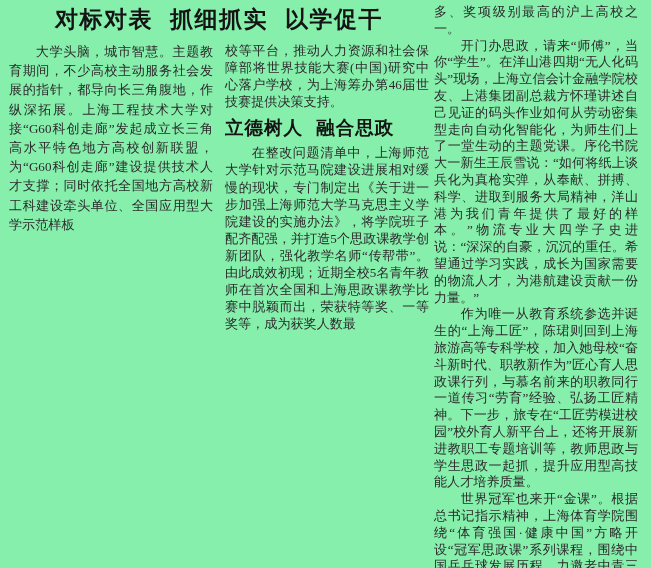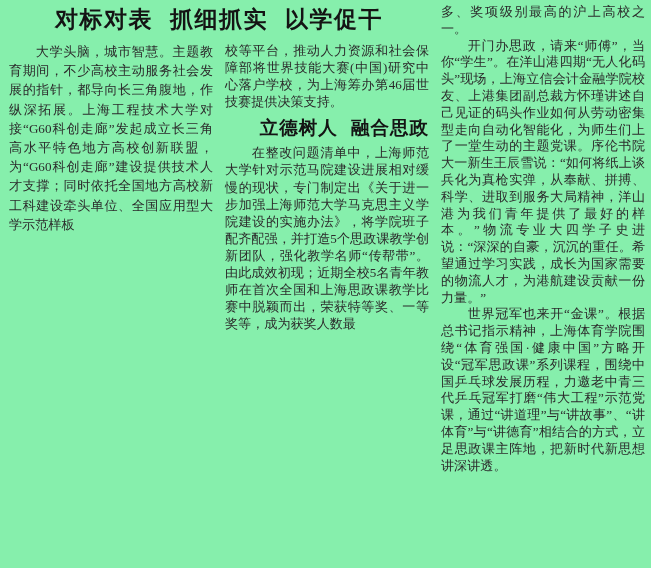--- a/index.html
+++ b/index.html
@@ -54,33 +54,33 @@
     line-height: 19.2px;
   }
   #col-1 {
     width: 204px;
     font-size: 13.1px;
     line-height: 17.1px;
   }
   #col-2 {
     width: 204px;
     flex: 0 0 204px;
-    margin-left: 12px;
+    margin-left: 5px;
     padding-top: 4px;
     font-size: 13.1px;
     line-height: 16.8px;
   }
   .section-heading {
     font-family: "Liberation Sans", sans-serif;
     font-weight: 700;
     font-size: 18.5px;
     line-height: 22px;
     letter-spacing: 1px;
     word-spacing: 7px;
-    text-align: right;
+    text-align: left;
     text-indent: 0;
     color: #141414;
     margin: 7px 0 5px 0;
   }
 </style>
 </head>
 <body>
 
 <div class="page">
   <div class="left-region">
@@ -92,15 +92,16 @@
       <div class="col" id="col-1">
           <p>校等平台，推动人力资源和社会保障部将世界技能大赛(中国)研究中心落户学校，为上海筹办第46届世技赛提供决策支持。</p>
           <div class="section-heading">立德树人 融合思政</div>
           <p class="indent">在整改问题清单中，上海师范大学针对示范马院建设进展相对缓慢的现状，专门制定出《关于进一步加强上海师范大学马克思主义学院建设的实施办法》，将学院班子配齐配强，并打造5个思政课教学创新团队，强化教学名师“传帮带”。由此成效初现；近期全校5名青年教师在首次全国和上海思政课教学比赛中脱颖而出，荣获特等奖、一等奖等，成为获奖人数最</p>
         </div>
     </div>
   </div>
   <div class="col" id="col-2">
       <p>多、奖项级别最高的沪上高校之一。</p>
       <p class="indent">开门办思政，请来“师傅”，当你“学生”。在洋山港四期“无人化码头”现场，上海立信会计金融学院校友、上港集团副总裁方怀瑾讲述自己见证的码头作业如何从劳动密集型走向自动化智能化，为师生们上了一堂生动的主题党课。序伦书院大一新生王辰雪说：“如何将纸上谈兵化为真枪实弹，从奉献、拼搏、科学、进取到服务大局精神，洋山港为我们青年提供了最好的样本。”物流专业大四学子史进说：“深深的自豪，沉沉的重任。希望通过学习实践，成长为国家需要的物流人才，为港航建设贡献一份力量。”</p>
+      <p class="indent">作为唯一从教育系统参选并诞生的“上海工匠”，陈珺则回到上海旅游高等专科学校，加入她母校“奋斗新时代、职教新作为”匠心育人思政课行列，与慕名前来的职教同行一道传习“劳育”经验、弘扬工匠精神。下一步，旅专在“工匠劳模进校园”校外育人新平台上，还将开展新进教职工专题培训等，教师思政与学生思政一起抓，提升应用型高技能人才培养质量。</p>
       <p class="indent">世界冠军也来开“金课”。根据总书记指示精神，上海体育学院围绕“体育强国·健康中国”方略开设“冠军思政课”系列课程，围绕中国乒乓球发展历程，力邀老中青三代乒乓冠军打磨“伟大工程”示范党课，通过“讲道理”与“讲故事”、“讲体育”与“讲德育”相结合的方式，立足思政课主阵地，把新时代新思想讲深讲透。</p>
     </div>
 </div>
 
 </body></html>

